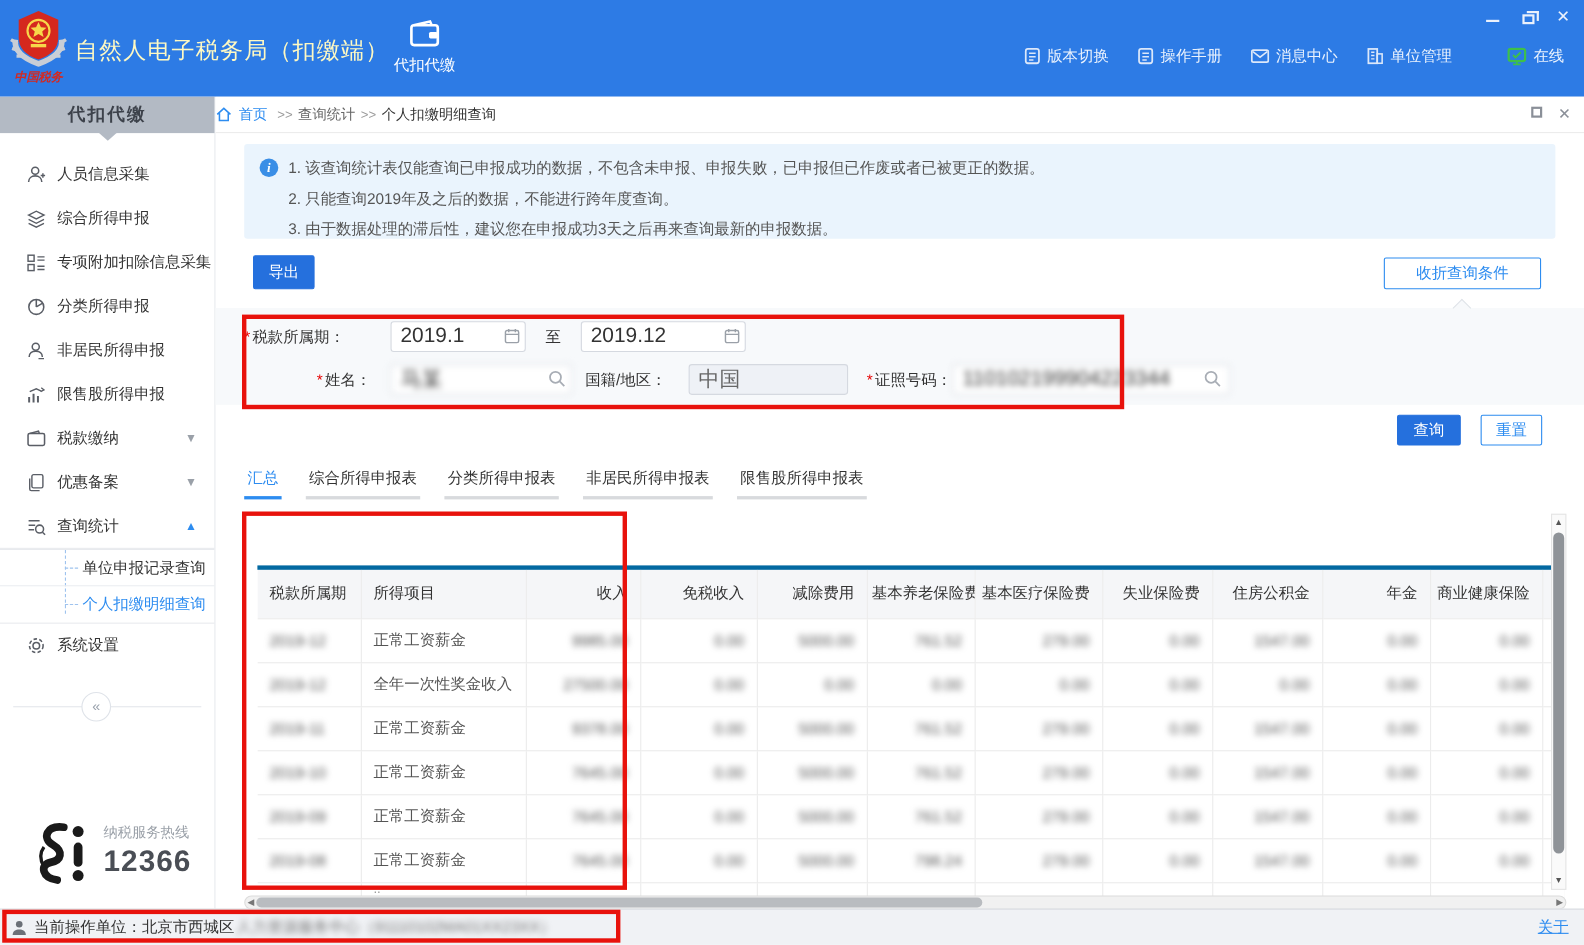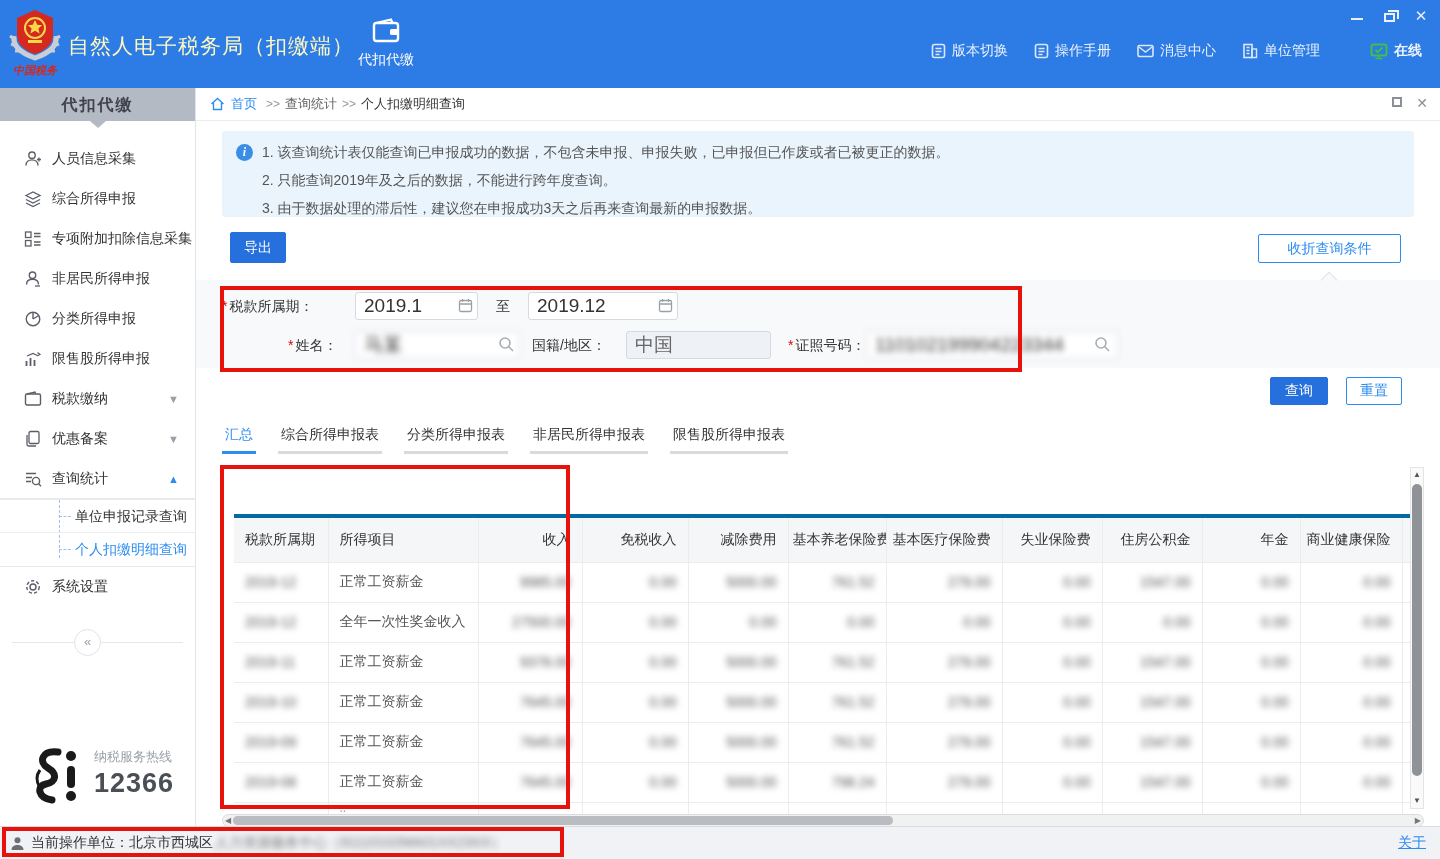--- a/index.html
+++ b/index.html
@@ -14,21 +14,21 @@
   .wb-min { width:12px; height:2px; background:#eaf1fc; margin-top:8px; }
   .wb-restore { width:11px; height:9px; border:2px solid #eaf1fc; position:relative; margin-top:4px; }
   .wb-restore:before { content:""; position:absolute; left:2px; top:-5px; width:9px; height:7px; border:2px solid #eaf1fc; border-bottom:none; border-left:none; }
   .wb-close { font-size:15px; line-height:15px; }
   .app-logo { position:absolute; left:8px; top:6px; width:54px; height:76px; }
   .app-title { position:absolute; left:68px; top:32px; color:#fef9c3; font-size:21px; letter-spacing:1px;font-family:Liberation Serif, serif; }
   .hdr-tab { position:absolute; left:346px; top:18px; width:80px; text-align:center; color:#fff; cursor:pointer; }
   .hdr-tab .tab-label { display:block; margin-top:4px; font-size:14px; }
   .hdr-menu { position:absolute; right:18px; top:42px; display:flex; align-items:center; gap:26px; }
   .hdr-item { display:flex; align-items:center; gap:6px; color:#eaf2fd; font-size:14px; cursor:pointer; }
-  .hdr-item.online { margin-left:24px;font-weight:bold; }
+  .hdr-item.online { margin-left:24px; }
 
   
   .sidebar { position:absolute; left:0; top:88px; width:196px; height:738px; background:#fff; border-right:1px solid #e2e5ea; }
   .side-head { position:relative; height:33px; background:#b3bac4; color:#3d424b; font-size:16px; font-weight:bold; text-align:center; line-height:33px; letter-spacing:2px; }
   .side-head:after { content:""; position:absolute; left:50%; bottom:-7px; margin-left:-8px; border:8px solid transparent; border-top:7px solid #b3bac4; border-bottom:none; }
   .side-menu { margin-top:18px; }
   .side-item { position:relative; height:40px; display:flex; align-items:center; padding-left:52px; color:#333; cursor:pointer; }
   .side-item .s-icon { position:absolute; left:24px; top:11px; width:18px; height:18px; }
   .side-item .chev { position:absolute; right:16px; color:#9aa0a8; font-size:11px; }
   .side-item .chev.up { color:#2d8cf0; }
@@ -40,21 +40,21 @@
   .sub-item .tick { position:absolute; left:59px; top:16px; width:12px; border-top:1px dashed #9fc3ee; }
   .collapse-row { position:relative; margin-top:22px; height:26px; }
   .collapse-row:before { content:""; position:absolute; left:12px; right:12px; top:13px; border-top:1px solid #e4e7ec; }
   .collapse-btn { position:absolute; left:74px; top:0; width:27px; height:27px; border:1px solid #dfe3e9; border-radius:50%; background:#fff; color:#9aa2ad; text-align:center; line-height:24px; font-size:13px; cursor:pointer; }
   .hotline { position:absolute; left:28px; bottom:18px; width:160px; height:62px; }
   .hotline .hl-label { position:absolute; left:66px; top:2px; color:#9aa0a8; font-size:13px; }
   .hotline .hl-number { position:absolute; left:66px; top:22px; color:#4a4e55; font-size:27px; font-weight:bold; letter-spacing:1px; }
 
   
   .main { position:absolute; left:196px; top:88px; width:1244px; height:738px; background:#fff; }
-  .crumbbar { position:relative; height:33px; background:#fff; border-bottom:1px solid #ececec; display:flex; align-items:center; padding-left:14px; font-size:13px; color:#666; }
+  .crumbbar { position:relative; height:33px; background:#fff; border-bottom:1px solid #ececec; display:flex; align-items:center; font-size:13px; color:#666; }
   .crumbbar .home { color:#2d8cf0; margin:0 4px 0 6px; cursor:pointer; }
   .crumbbar .sep { color:#999; margin:0 5px; font-size:12px; }
   .crumbbar .cur { color:#333; }
   .crumb-controls { position:absolute; right:12px; top:9px; display:flex; gap:14px; color:#8a8f98; }
   .cc-max { width:10px; height:10px; border:2px solid #8a8f98; cursor:pointer; }
   .cc-close { font-size:14px; line-height:12px; cursor:pointer; }
 
   .infobox { position:absolute; left:26px; top:43px; width:1192px; height:86px; background:#eaf4fd; border-radius:3px; padding:10px 14px 0 40px; color:#555; font-size:14px; }
   .infobox .line { line-height:23px; margin-bottom:5px; }
   .info-icon { position:absolute; left:14px; top:13px; width:17px; height:17px; background:#3a8ee6; border-radius:50%; color:#fff; font-size:12px; font-weight:bold; text-align:center; line-height:17px; font-family:"Liberation Serif",serif; font-style:italic; }
@@ -238,36 +238,36 @@
               <rect x="1.5" y="10.5" width="5.5" height="5.5" fill="none" stroke="#5a5e66" stroke-width="1.3"></rect>
               <path d="M10 3.5 h6.5 M10 6.5 h6.5 M10 12 h6.5 M10 15 h6.5" stroke="#5a5e66" stroke-width="1.3"></path>
             </svg>
           </span>
         <span>专项附加扣除信息采集</span>
       </div>
 
       <div class="side-item">
         <span class="s-icon">
             <svg width="18" height="18" viewBox="0 0 18 18">
+              <circle cx="9" cy="9" r="6.8" fill="none" stroke="#5a5e66" stroke-width="1.4"></circle>
+              <path d="M9 9 V2.2 M9 9 L14.8 5.5" stroke="#5a5e66" stroke-width="1.4"></path>
+            </svg>
+          </span>
+        <span>分类所得申报</span>
+      </div>
+
+      <div class="side-item">
+        <span class="s-icon">
+            <svg width="18" height="18" viewBox="0 0 18 18">
               <circle cx="8.5" cy="5.2" r="3.2" fill="none" stroke="#5a5e66" stroke-width="1.4"></circle>
               <path d="M2.5 14.5 c0-3.4 2.6-5.3 6-5.3 s6 1.9 6 5.3" fill="none" stroke="#5a5e66" stroke-width="1.4"></path>
               <path d="M11 16 h5" stroke="#5a5e66" stroke-width="1.3"></path>
             </svg>
           </span>
         <span>非居民所得申报</span>
-      </div>
-
-      <div class="side-item">
-        <span class="s-icon">
-            <svg width="18" height="18" viewBox="0 0 18 18">
-              <circle cx="9" cy="9" r="6.8" fill="none" stroke="#5a5e66" stroke-width="1.4"></circle>
-              <path d="M9 9 V2.2 M9 9 L14.8 5.5" stroke="#5a5e66" stroke-width="1.4"></path>
-            </svg>
-          </span>
-        <span>分类所得申报</span>
       </div>
 
       <div class="side-item">
         <span class="s-icon">
             <svg width="18" height="18" viewBox="0 0 18 18">
               <path d="M2.5 16 v-5 M6.5 16 v-8 M10.5 16 v-6" stroke="#5a5e66" stroke-width="1.8"></path>
               <path d="M3 6 L9 3.5 L13.5 5.5" fill="none" stroke="#5a5e66" stroke-width="1.3"></path>
               <path d="M13.5 2.5 L16 4.5 L13 6" fill="none" stroke="#5a5e66" stroke-width="1.2"></path>
             </svg>
           </span>

